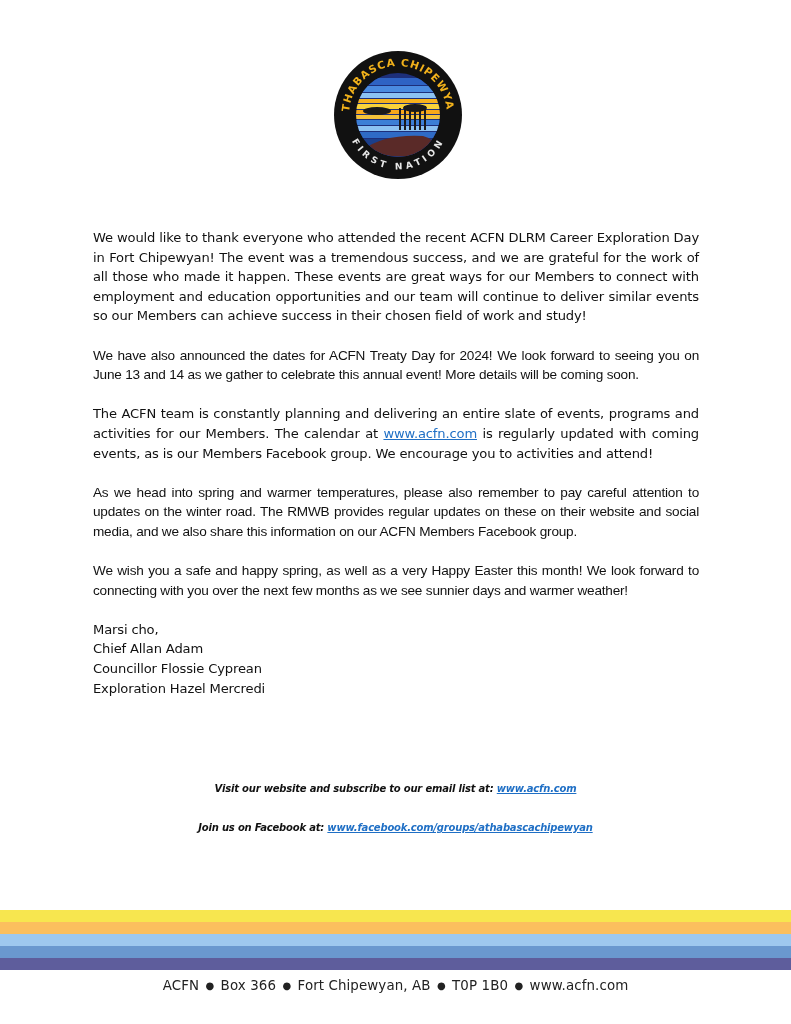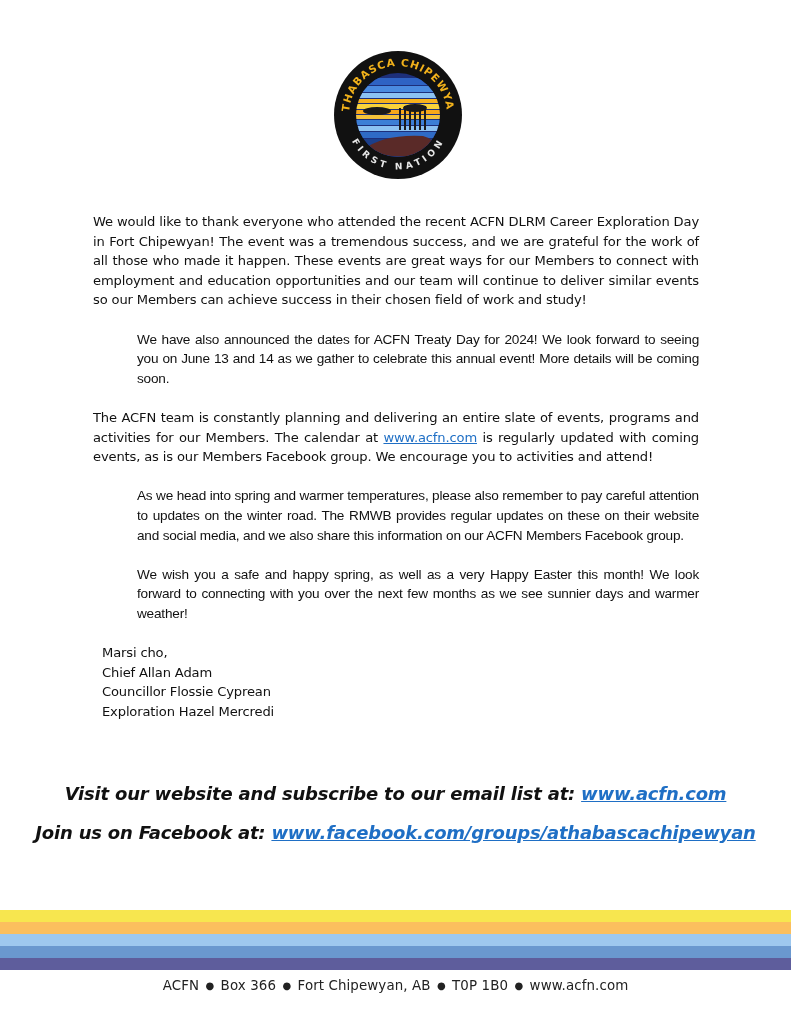--- a/index.html
+++ b/index.html
@@ -1,24 +1,24 @@
 <!DOCTYPE html>
 <html><head>
 <meta charset="utf-8">
 <style>
   html, body { margin: 0; padding: 0; background: #ffffff; }
   body { width: 791px; height: 1024px; position: relative; overflow: hidden; font-family: "DejaVu Sans", sans-serif; color: #111; }
   .logo { position: absolute; left: 333px; top: 50px; width: 130px; height: 130px; }
-  .letter { position: absolute; left: 93px; top: 212px; width: 606px; font-family: "DejaVu Sans", sans-serif; font-size: 13.1px; line-height: 19.6px; letter-spacing: -0.15px; }
+  .letter { position: absolute; left: 93px; top: 228px; width: 606px; font-family: "DejaVu Sans", sans-serif; font-size: 13.1px; line-height: 19.6px; letter-spacing: -0.15px; }
   .letter p { margin: 0 0 19.6px 0; text-align: justify; }
-  .letter p.narrow { font-family: "Liberation Sans", sans-serif; font-size: 13.6px; letter-spacing: -0.2px; margin-left: 44px; }
+  .letter p.narrow { font-family: "Liberation Sans", sans-serif; font-size: 13.6px; letter-spacing: -0.2px; }
   .letter a { color: #1f6fc5; text-decoration: underline; }
-  .signature { margin: 9px; }
+  .signature { margin: 0; }
   .signature div { white-space: nowrap; }
-  .cta { position: absolute; left: 0; width: 791px; text-align: center; font-family: "DejaVu Sans", sans-serif; font-weight: bold; font-style: italic; font-size: 18px; letter-spacing: -0.2px; }
+  .cta { position: absolute; left: 0; width: 791px; text-align: center; font-family: "DejaVu Sans", sans-serif; font-weight: bold; font-style: italic; font-size: 10px; letter-spacing: -0.2px; }
   .cta a { color: #1f6fc5; text-decoration: underline; }
   .cta1 { top: 783px; }
   .cta2 { top: 822px; }
   .stripes { position: absolute; left: 0; top: 910px; width: 791px; }
   .stripe { height: 12px; width: 100%; }
   .footer { position: absolute; left: 0; top: 978px; width: 791px; text-align: center; font-family: "DejaVu Sans", sans-serif; font-size: 13.4px; color: #222; letter-spacing: 0.1px; }
   .footer .dot { font-size: 10px; vertical-align: 1px; padding: 0 2px; }
 </style>
 </head>
 <body>

